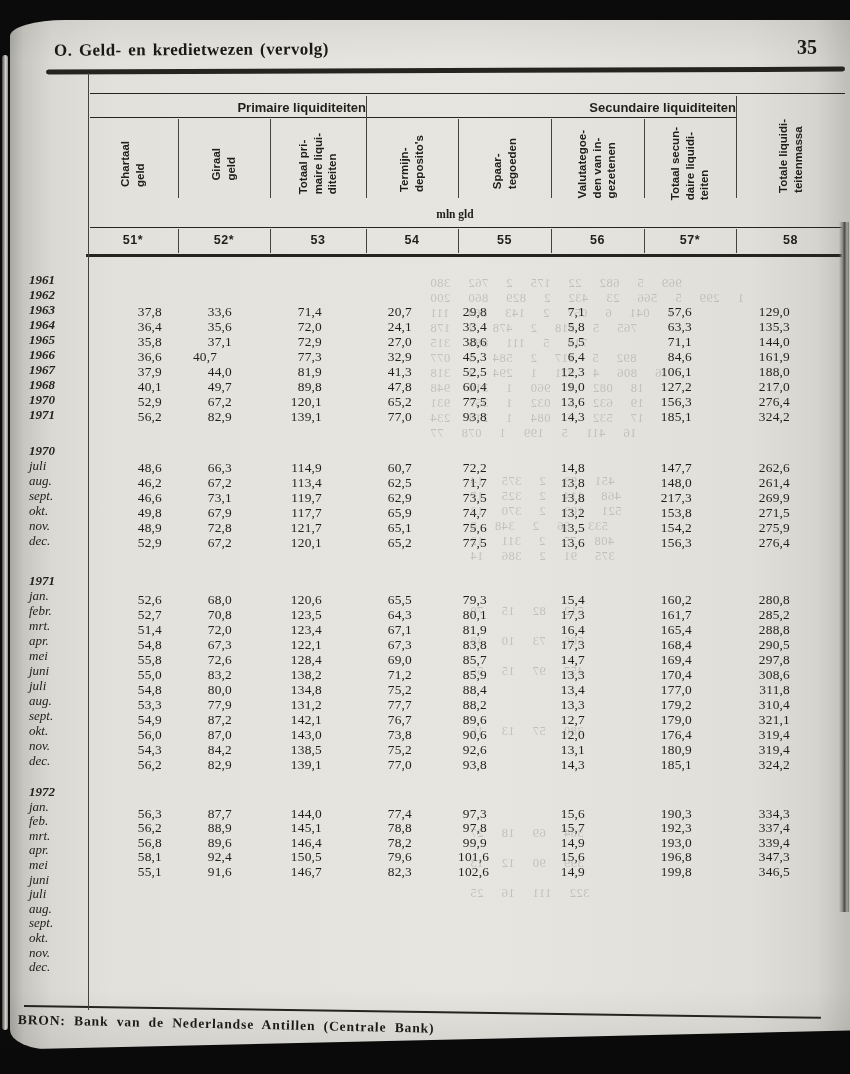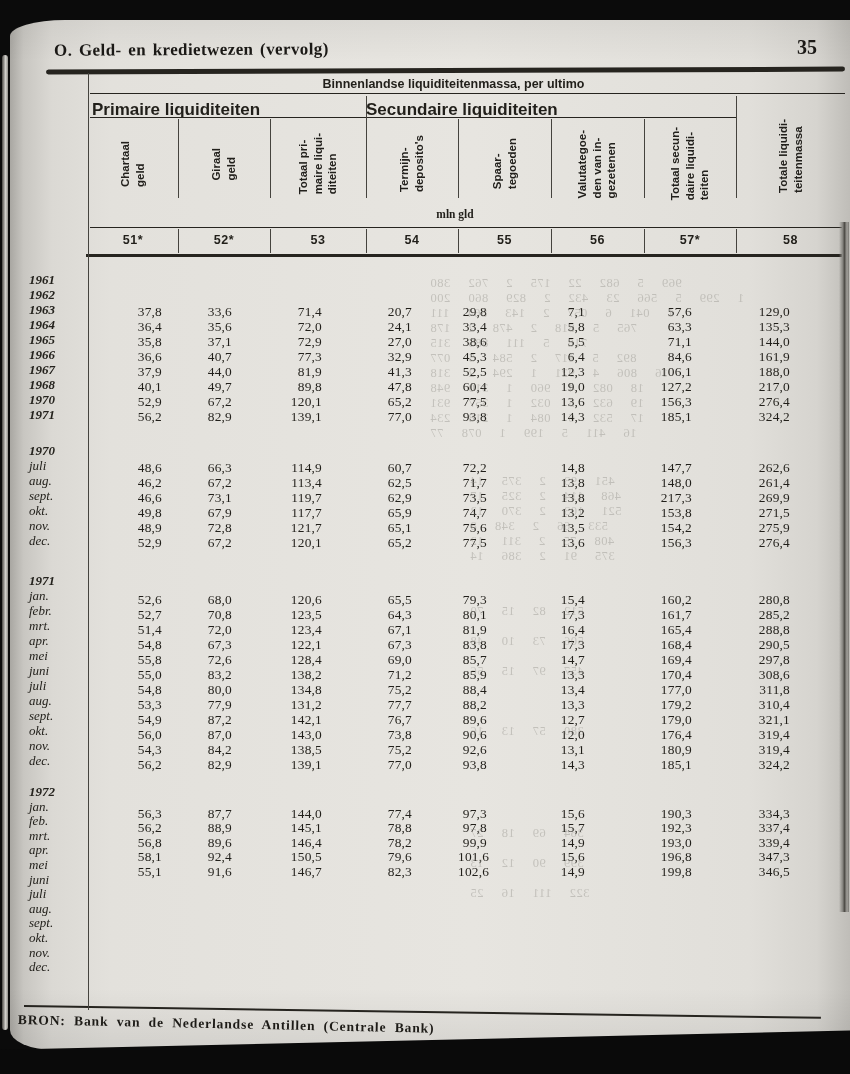--- a/index.html
+++ b/index.html
@@ -20,21 +20,21 @@
   
   .rule{position:absolute;background:#26241f;}
   .vline{position:absolute;width:1.3px;background:#45433e;}
   
   #page-header{position:absolute;left:54px;top:40px;font-weight:bold;font-size:17px;letter-spacing:.4px;
     word-spacing:2px;color:#1b1916;transform:rotate(-.3deg);}
   #page-number{position:absolute;left:797px;top:36px;font-weight:bold;font-size:20px;color:#1b1916;}
   .sans{font-family:"Liberation Sans",sans-serif;}
   #tbl-title{position:absolute;left:90px;top:77px;width:755px;text-align:center;font-weight:bold;
     font-size:12.5px;transform:translateX(-14px);}
-  .group-label{position:absolute;top:100px;text-align:left;font-weight:bold;font-size:17px;}
+  .group-label{position:absolute;top:100px;text-align:right;font-weight:bold;font-size:13px;}
   #unit-label{position:absolute;left:405px;top:208px;width:100px;text-align:center;font-weight:bold;font-size:11.5px;}
   .rot-cell{position:absolute;display:flex;justify-content:center;align-items:center;}
   .rot-cell span{writing-mode:vertical-rl;transform:rotate(180deg);white-space:pre-line;
     font-family:"Liberation Sans",sans-serif;font-weight:bold;font-size:11.5px;line-height:1.28;color:#22201c;}
   .colno{position:absolute;top:233px;text-align:center;font-family:"Liberation Sans",sans-serif;
     font-weight:bold;font-size:12.5px;letter-spacing:.5px;}
   
   #tbody{position:absolute;left:25px;top:272px;width:820px;}
   .sec{margin:0;}
   .row{display:flex;height:15px;line-height:15px;}
@@ -55,21 +55,20 @@
 </head>
 <body>
 
 <div id="stage">
   <div id="paper"></div>
   <div id="left-sliver"></div>
 
   <div id="page-header">O. Geld- en kredietwezen (vervolg)</div>
   <div id="page-number">35</div>
 
-  <div id="tbl-title" class="sans">Binnenlandse liquiditeitenmassa, per ultimo</div>
   <div class="group-label sans" style="left:92px;width:274px;">Primaire liquiditeiten</div>
   <div class="group-label sans" style="left:366px;width:370px;">Secundaire liquiditeiten</div>
   <div id="unit-label">mln gld</div>
 
   <div class="rule" style="left:46px;top:68px;width:799px;height:4.5px;border-radius:3px;transform:rotate(-.2deg);"></div>
   <div class="rule" style="left:90px;top:92.5px;width:755px;height:1.3px;"></div>
   <div class="rule" style="left:90px;top:117px;width:646px;height:1.3px;"></div>
   <div class="rule" style="left:90px;top:227px;width:755px;height:1.2px;"></div>
   <div class="rule" style="left:86px;top:253.5px;width:759px;height:3px;"></div>
   <div class="rule" style="left:24px;top:1005px;width:797px;height:1.6px;transform:rotate(.85deg);transform-origin:left top;"></div>
@@ -192,21 +191,21 @@
           <div class="cell" style="width: 96px; padding-right: 44px;">72,9</div>
           <div class="cell" style="width: 92px; padding-right: 46px;">27,0</div>
           <div class="cell" style="width: 93px; padding-right: 64px;">38,6</div>
           <div class="cell" style="width: 93px; padding-right: 59px;">5,5</div>
           <div class="cell" style="width: 92px; padding-right: 44px;">71,1</div>
           <div class="cell" style="width: 109px; padding-right: 55px;">144,0</div>
         </div>
         <div class="row">
           <div class="stub bold">1966</div>
           <div class="cell" style="width: 90px; padding-right: 16px;">36,6</div>
-          <div class="cell" style="width: 92px; padding-right: 38px;">40,7</div>
+          <div class="cell" style="width: 92px; padding-right: 38px; text-align: center;">40,7</div>
           <div class="cell" style="width: 96px; padding-right: 44px;">77,3</div>
           <div class="cell" style="width: 92px; padding-right: 46px;">32,9</div>
           <div class="cell" style="width: 93px; padding-right: 64px;">45,3</div>
           <div class="cell" style="width: 93px; padding-right: 59px;">6,4</div>
           <div class="cell" style="width: 92px; padding-right: 44px;">84,6</div>
           <div class="cell" style="width: 109px; padding-right: 55px;">161,9</div>
         </div>
         <div class="row">
           <div class="stub bold">1967</div>
           <div class="cell" style="width: 90px; padding-right: 16px;">37,9</div>

